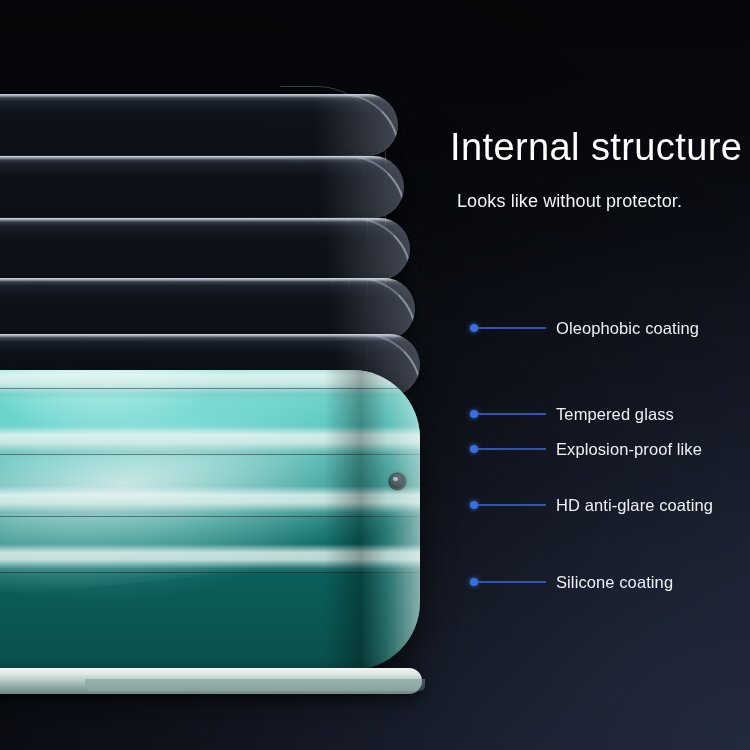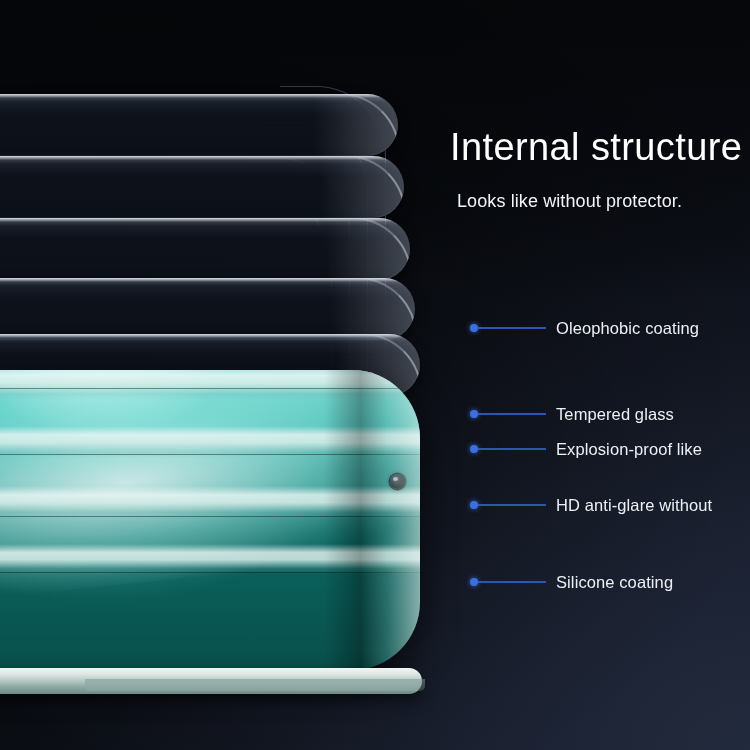--- a/index.html
+++ b/index.html
@@ -298,21 +298,21 @@
         <span class="txt">Tempered glass</span>
       </div>
       <div class="callout" style="top: 438px;">
         <span class="dot"></span>
         <span class="lead"></span>
         <span class="txt">Explosion-proof like</span>
       </div>
       <div class="callout" style="top: 494px;">
         <span class="dot"></span>
         <span class="lead"></span>
-        <span class="txt">HD anti-glare without</span>
+        <span class="txt">HD anti-glare coating</span>
       </div>
       <div class="callout" style="top: 571px;">
         <span class="dot"></span>
         <span class="lead"></span>
         <span class="txt">Silicone coating</span>
       </div>
     </div>
 
 </div>
 

